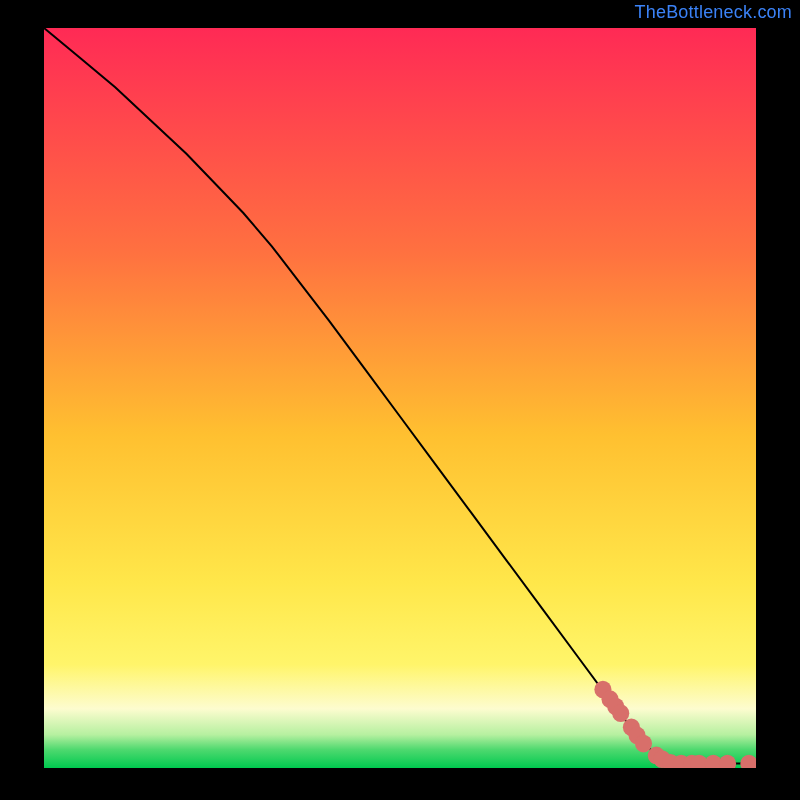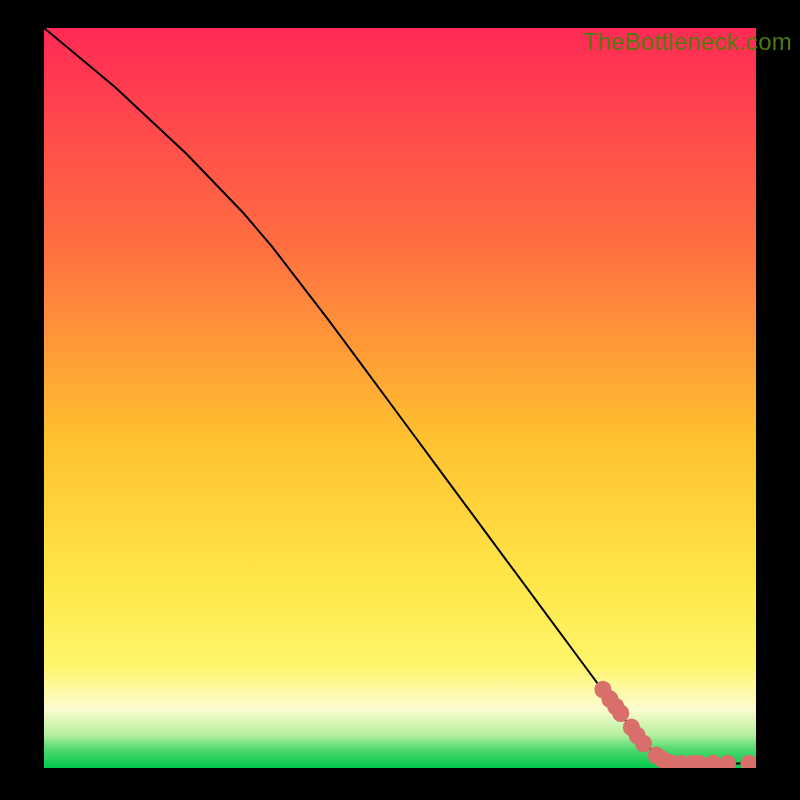--- a/index.html
+++ b/index.html
@@ -14,26 +14,25 @@
   .frame {
     position: relative;
     width: 800px;
     height: 800px;
     background: #000;
   }
   .watermark {
     position: absolute;
     top: 2px;
     right: 8px;
-    color: #4d7c0f;
-    font-size: 24px;
+    color: #3b82f6;
+    font-size: 18px;
     font-weight: 400;
     letter-spacing: 0.2px;
     z-index: 20;
-    margin-top: 26px;
   }
   .plot-area {
     position: absolute;
     left: 44px;
     top: 28px;
     width: 712px;
     height: 740px;
     overflow: hidden;
     z-index: 5;
   }

